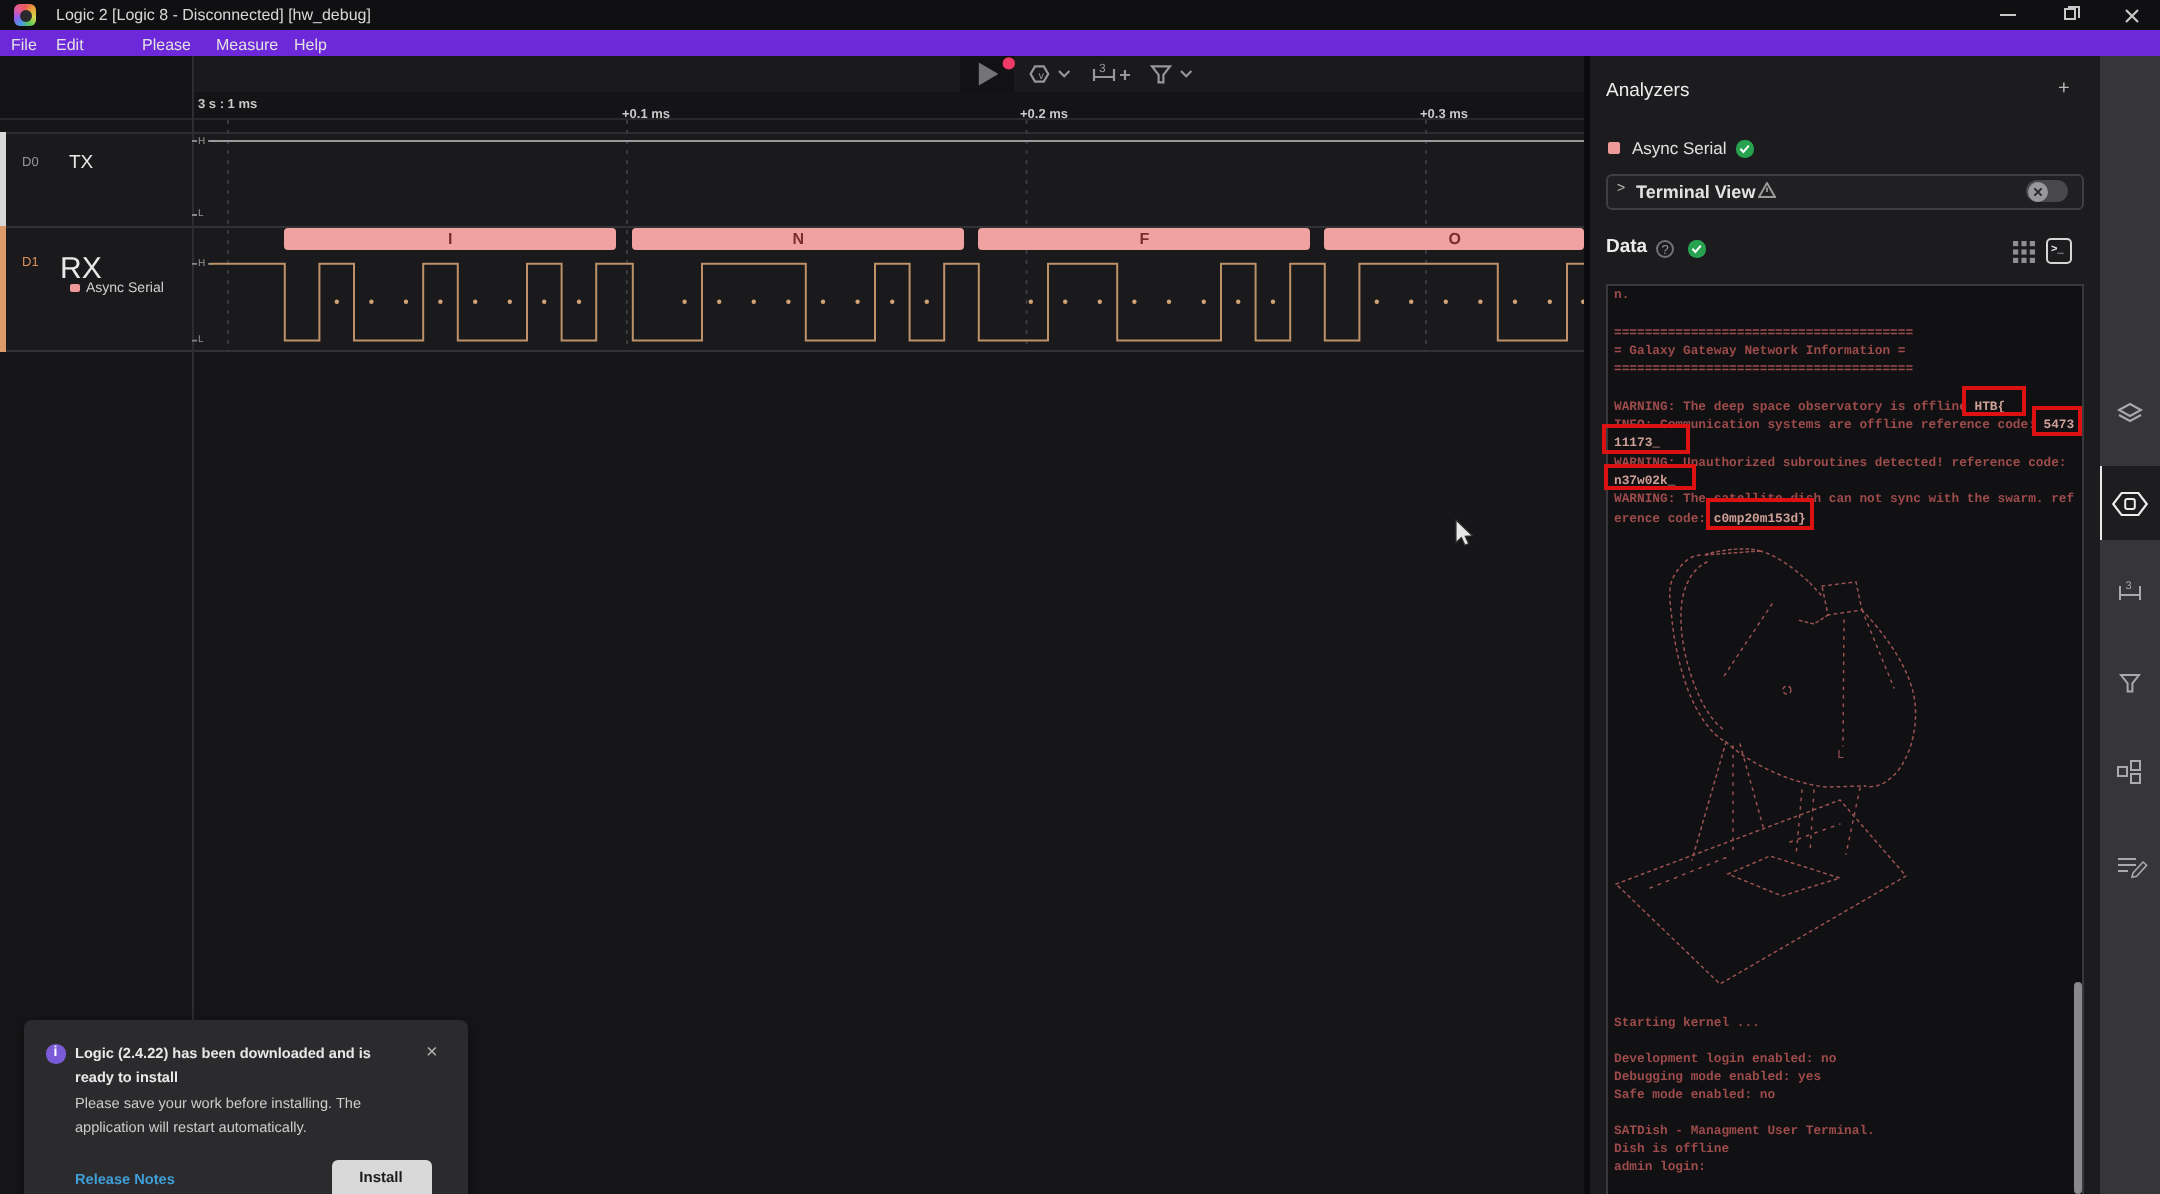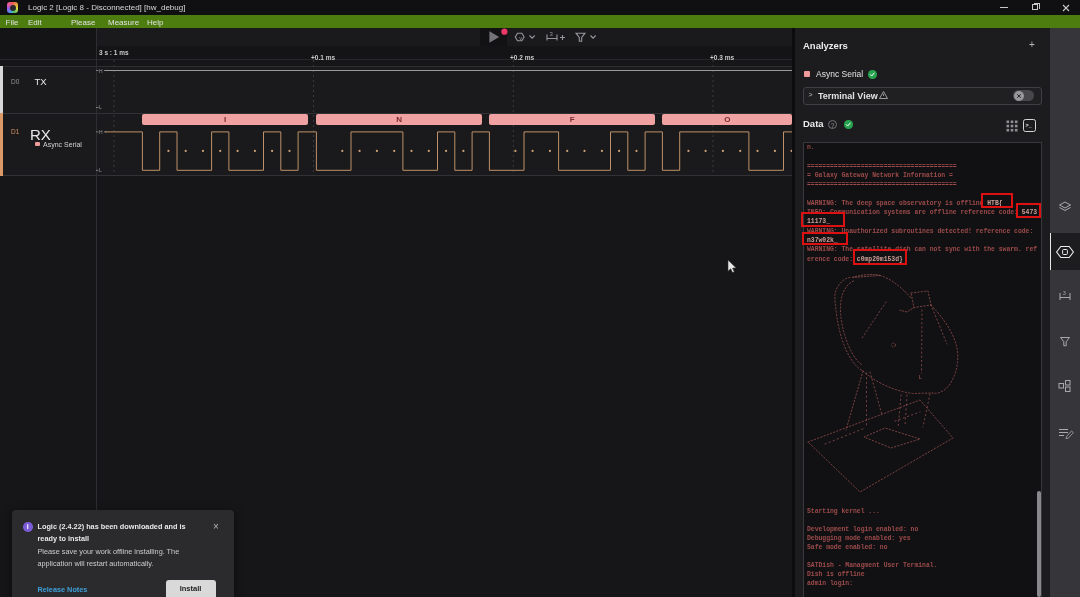--- a/index.html
+++ b/index.html
@@ -10,21 +10,21 @@
 <div class="abs" style="left:7px;top:2px;width:11px;height:11px;border-radius:3px;background:conic-gradient(#e85a5a,#e8a23a,#d8d84a,#5ac85a,#4a9ae8,#9a5ae8,#e85a9a,#e85a5a)"></div>
 <div class="abs" style="left:9.5px;top:4.5px;width:6px;height:6px;border-radius:50%;background:#2a2a2e"></div>
 <div class="abs" style="left:28px;top:3px;font-size:8px;color:#d8d8d8">Logic 2 [Logic 8 - Disconnected] [hw_debug]</div>
 <div class="abs" style="left:1000px;top:7px;width:8px;height:1px;background:#c8c8c8"></div>
 <div class="abs" style="left:1032px;top:4px;width:6px;height:6px;border:1px solid #c8c8c8"></div>
 <div class="abs" style="left:1034px;top:2.5px;width:6px;height:6px;border-top:1px solid #c8c8c8;border-right:1px solid #c8c8c8"></div>
 <svg class="abs" style="left:1062px;top:3.5px" width="8" height="8" viewBox="0 0 8 8">
     <path d="M1,1 L7,7 M7,1 L1,7" stroke="#c8c8c8" stroke-width="1.1"></path>
   </svg>
 
-<div class="abs" style="left:0;top:15px;width:1080px;height:13px;background:#4d7c0f;color:#e2e2e2;font-size:8px">
+<div class="abs" style="left:0;top:15px;width:1080px;height:13px;background:#6d28d9;color:#e2e2e2;font-size:8px">
 <span class="abs" style="left:5.5px;top:2.5px">File</span>
 <span class="abs" style="left:28px;top:2.5px">Edit</span>
 <span class="abs" style="left:46px;top:17px">View</span>
 <span class="abs" style="left:71px;top:2.5px">Please</span>
 <span class="abs" style="left:108px;top:2.5px">Measure</span>
 <span class="abs" style="left:147px;top:2.5px">Help</span>
 </div>
 
 <div class="abs" style="left:0;top:28px;width:795px;height:18px;background:#1a1a1c"></div>
 <div class="abs" style="left:0;top:28px;width:96px;height:18px;background:#141416"></div>
@@ -115,21 +115,21 @@
 <div class="abs" style="left:316.4px;top:114px;width:165.5px;height:11px;background:#f0a1a1;border-radius:2px;text-align:center;font-size:8px;font-weight:bold;color:#7c2b2e;line-height:11px">N</div>
 <div class="abs" style="left:489.4px;top:114px;width:165.5px;height:11px;background:#f0a1a1;border-radius:2px;text-align:center;font-size:8px;font-weight:bold;color:#7c2b2e;line-height:11px">F</div>
 <div class="abs" style="left:662.4px;top:114px;width:130px;height:11px;background:#f0a1a1;border-radius:2px;text-align:center;font-size:8px;font-weight:bold;color:#7c2b2e;line-height:11px">O</div>
 
 <svg class="abs" style="left:727px;top:259px" width="12" height="16" viewBox="0 0 12 16">
  <path d="M1,1 L1,12.2 L3.7,9.8 L5.5,13.6 L7.3,12.8 L5.6,9.1 L9.2,8.9 Z" fill="#e8e8e8" stroke="#333" stroke-width="0.6"></path>
 </svg>
 
 <div class="abs" style="left:792px;top:28px;width:3px;height:569px;background:#0c0c0e"></div>
 <div class="abs" style="left:795px;top:28px;width:255px;height:569px;background:#1c1c1e"></div>
-<div class="abs" style="left:803px;top:40px;font-size:9.5px;font-weight:bold;color:#ececec">Analyzers</div>
+<div class="abs" style="left:803px;top:40px;font-size:9.5px;font-weight:normal;color:#ececec">Analyzers</div>
 <div class="abs" style="left:1029px;top:38.5px;font-size:10px;color:#b8b8b8">+</div>
 <div class="abs" style="left:804px;top:71px;width:5.5px;height:5.5px;border-radius:1px;background:#ef9a9a"></div>
 <div class="abs" style="left:816px;top:69px;font-size:8.5px;color:#e0e0e0">Async Serial</div>
 <div class="abs" style="left:868px;top:70px;width:8.5px;height:8.5px;border-radius:50%;background:#27a34f"></div>
 <svg class="abs" style="left:868px;top:70px" width="8.5" height="8.5" viewBox="0 0 8.5 8.5">
     <path d="M2.2,4.4 l1.5,1.6 l2.7,-3.2" stroke="#fff" stroke-width="1" fill="none"></path>
   </svg>
 
 <div class="abs" style="left:802.5px;top:86.5px;width:239px;height:18px;background:#202023;border:1px solid #3f3f44;border-radius:3px"></div>
 <div class="abs" style="left:808.5px;top:91px;font-size:7px;color:#c2c2c2">&gt;</div>
@@ -240,16 +240,16 @@
       <rect x="15.5" y="190.5" width="4.5" height="4.5"></rect>
       <rect x="15.5" y="197" width="4.5" height="4.5"></rect>
 <path d="M9,239.5 l9,0 M9,242.5 l9,0 M9,245.5 l5,0"></path>
 <path d="M16.5,246.5 l5,-5.5 l1.8,1.6 l-5,5.5 l-2.3,0.5 Z" stroke-width="0.8"></path>
 </g>
   </svg>
 
 <div class="abs" style="left:12px;top:509.7px;width:222px;height:95px;background:#2b2b2d;border-radius:4px;box-shadow:0 2px 8px rgba(0,0,0,.5)"></div>
 <div class="abs" style="left:23px;top:522px;width:9.5px;height:9.5px;border-radius:50%;background:#7c5cd6;color:#fff;font-size:7px;font-weight:bold;text-align:center;line-height:9.5px">i</div>
 <div class="abs" style="left:37.5px;top:520.5px;width:160px;font-size:7.3px;font-weight:700;color:#e8e8e8;line-height:12.3px">Logic (2.4.22) has been downloaded and is ready to install</div>
-<div class="abs" style="left:37.5px;top:546px;width:162px;font-size:7.3px;color:#cccccc;line-height:12.3px">Please save your work offline installing. The application will restart automatically.</div>
+<div class="abs" style="left:37.5px;top:546px;width:162px;font-size:7.3px;color:#cccccc;line-height:12.3px">Please save your work before installing. The application will restart automatically.</div>
 <div class="abs" style="left:213px;top:520.5px;font-size:10px;color:#b4b4b4">×</div>
 <div class="abs" style="left:37.5px;top:584.5px;font-size:7.3px;font-weight:600;color:#3f9fd8">Release Notes</div>
 <div class="abs" style="left:165.5px;top:579.9px;width:50px;height:20px;background:#d9d9d9;border-radius:3px;text-align:center;font-size:7.5px;font-weight:bold;color:#1c1c1c;line-height:18px">Install</div>
 
 </body></html>

